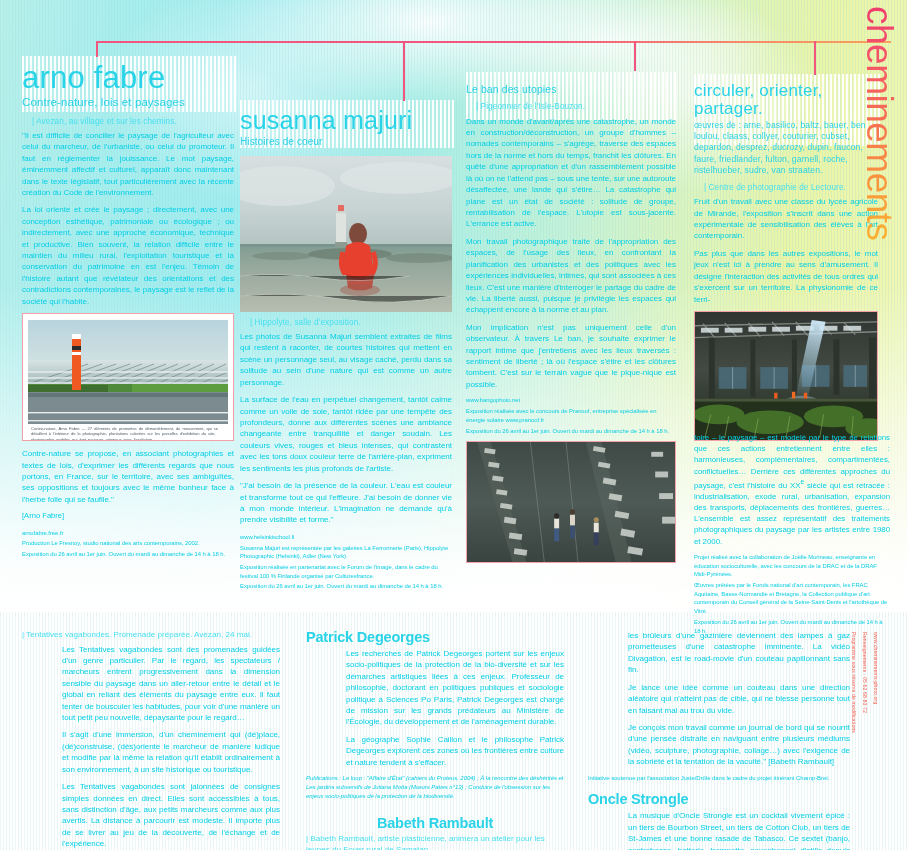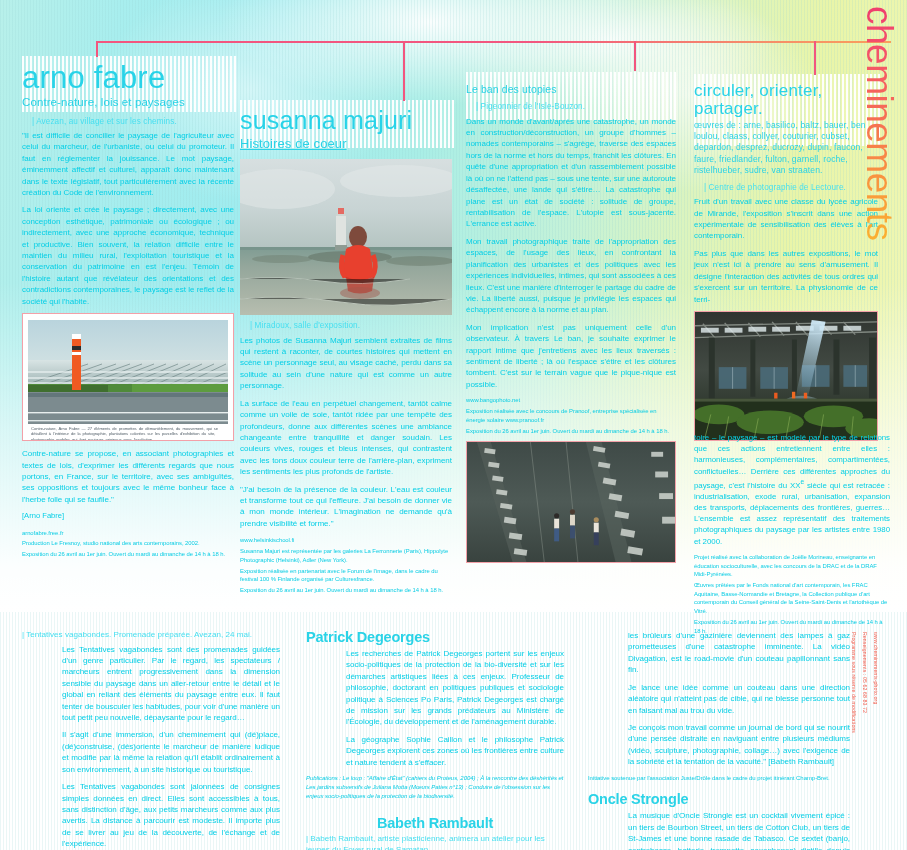--- a/index.html
+++ b/index.html
@@ -230,21 +230,21 @@
     <p class="attrib">[Arno Fabre]</p>
     <div class="credits-block">
       <p class="credits">arnofabre.free.fr</p>
       <p class="credits">Production Le Fresnoy, studio national des arts contemporains, 2002.</p>
       <p class="credits">Exposition du 26 avril au 1er juin. Ouvert du mardi au dimanche de 14 h à 18 h.</p>
     </div>
   </div>
 
   <div class="col" style="left:240px; top:108px; width:212px;">
     <div class="artist-name" style="font-size:25px;">susanna majuri</div>
-    <div class="artist-sub" style="font-size:13px;text-decoration:underline;">Histoires de coeur</div>
+    <div class="artist-sub" style="font-size:10px;">Histoires de coeur</div>
 
     <div class="photo photo-plain" style="margin-top:8px; width:212px; height:156px;">
       <svg viewBox="0 0 212 156" preserveAspectRatio="none" style="display:block;width:100%;height:100%">
         <defs>
           <linearGradient id="sky2" x1="0" y1="0" x2="0" y2="1">
             <stop offset="0%" stop-color="#d7dfe0"></stop>
               <stop offset="55%" stop-color="#c8d4d4"></stop>
               <stop offset="100%" stop-color="#b3c3c0"></stop>
           </linearGradient>
           <linearGradient id="sea2" x1="0" y1="0" x2="0" y2="1">
@@ -275,21 +275,21 @@
         <path d="M133 96 q5 13 -1 22" stroke="#e8402e" stroke-width="5" fill="none"></path>
         <path d="M106 118 q14 6 28 0 l-2 14 q-12 5 -24 0 Z" fill="#c0352a" opacity=".75"></path>
         <ellipse cx="120" cy="134" rx="20" ry="6" fill="#a1584d" opacity=".45"></ellipse>
         <g stroke="#cfd8cf" stroke-width="1" opacity=".45">
           <path d="M0 120 q40 -4 80 2 t90 -2"></path>
           <path d="M0 140 q50 -5 100 3 t112 -3"></path>
         </g>
       </svg>
     </div>
 
-    <div class="venue" style="margin-top:6px;">Miradoux, salle d'exposition.</div>
+    <div class="venue" style="margin-top:6px;">Hippolyte, salle d'exposition.</div>
     <p class="body first">Les photos de Susanna Majuri semblent extraites de films qui restent à raconter, de courtes histoires qui mettent en scène un personnage seul, au visage caché, perdu dans sa solitude au sein d'une nature qui est comme un autre personnage.</p>
     <p class="body">La surface de l'eau en perpétuel changement, tantôt calme comme un voile de soie, tantôt ridée par une tempête des profondeurs, donne aux différentes scènes une ambiance changeante entre tranquillité et danger soudain. Les couleurs vives, rouges et bleus intenses, qui contrastent avec les tons doux couleur terre de l'arrière-plan, expriment les sentiments les plus profonds de l'artiste.</p>
     <p class="body">"J'ai besoin de la présence de la couleur. L'eau est couleur et transforme tout ce qui l'effleure. J'ai besoin de donner vie à mon monde intérieur. L'imagination ne demande qu'à prendre visibilité et forme."</p>
     <div class="credits-block">
       <p class="credits">www.helsinkischool.fi</p>
       <p class="credits">Susanna Majuri est représentée par les galeries La Ferronnerie (Paris), Hippolyte Photographic (Helsinki), Adler (New York).</p>
       <p class="credits">Exposition réalisée en partenariat avec le Forum de l'image, dans le cadre du festival 100 % Finlande organisé par Culturesfrance.</p>
       <p class="credits">Exposition du 26 avril au 1er juin. Ouvert du mardi au dimanche de 14 h à 18 h.</p>
     </div>
   </div>

